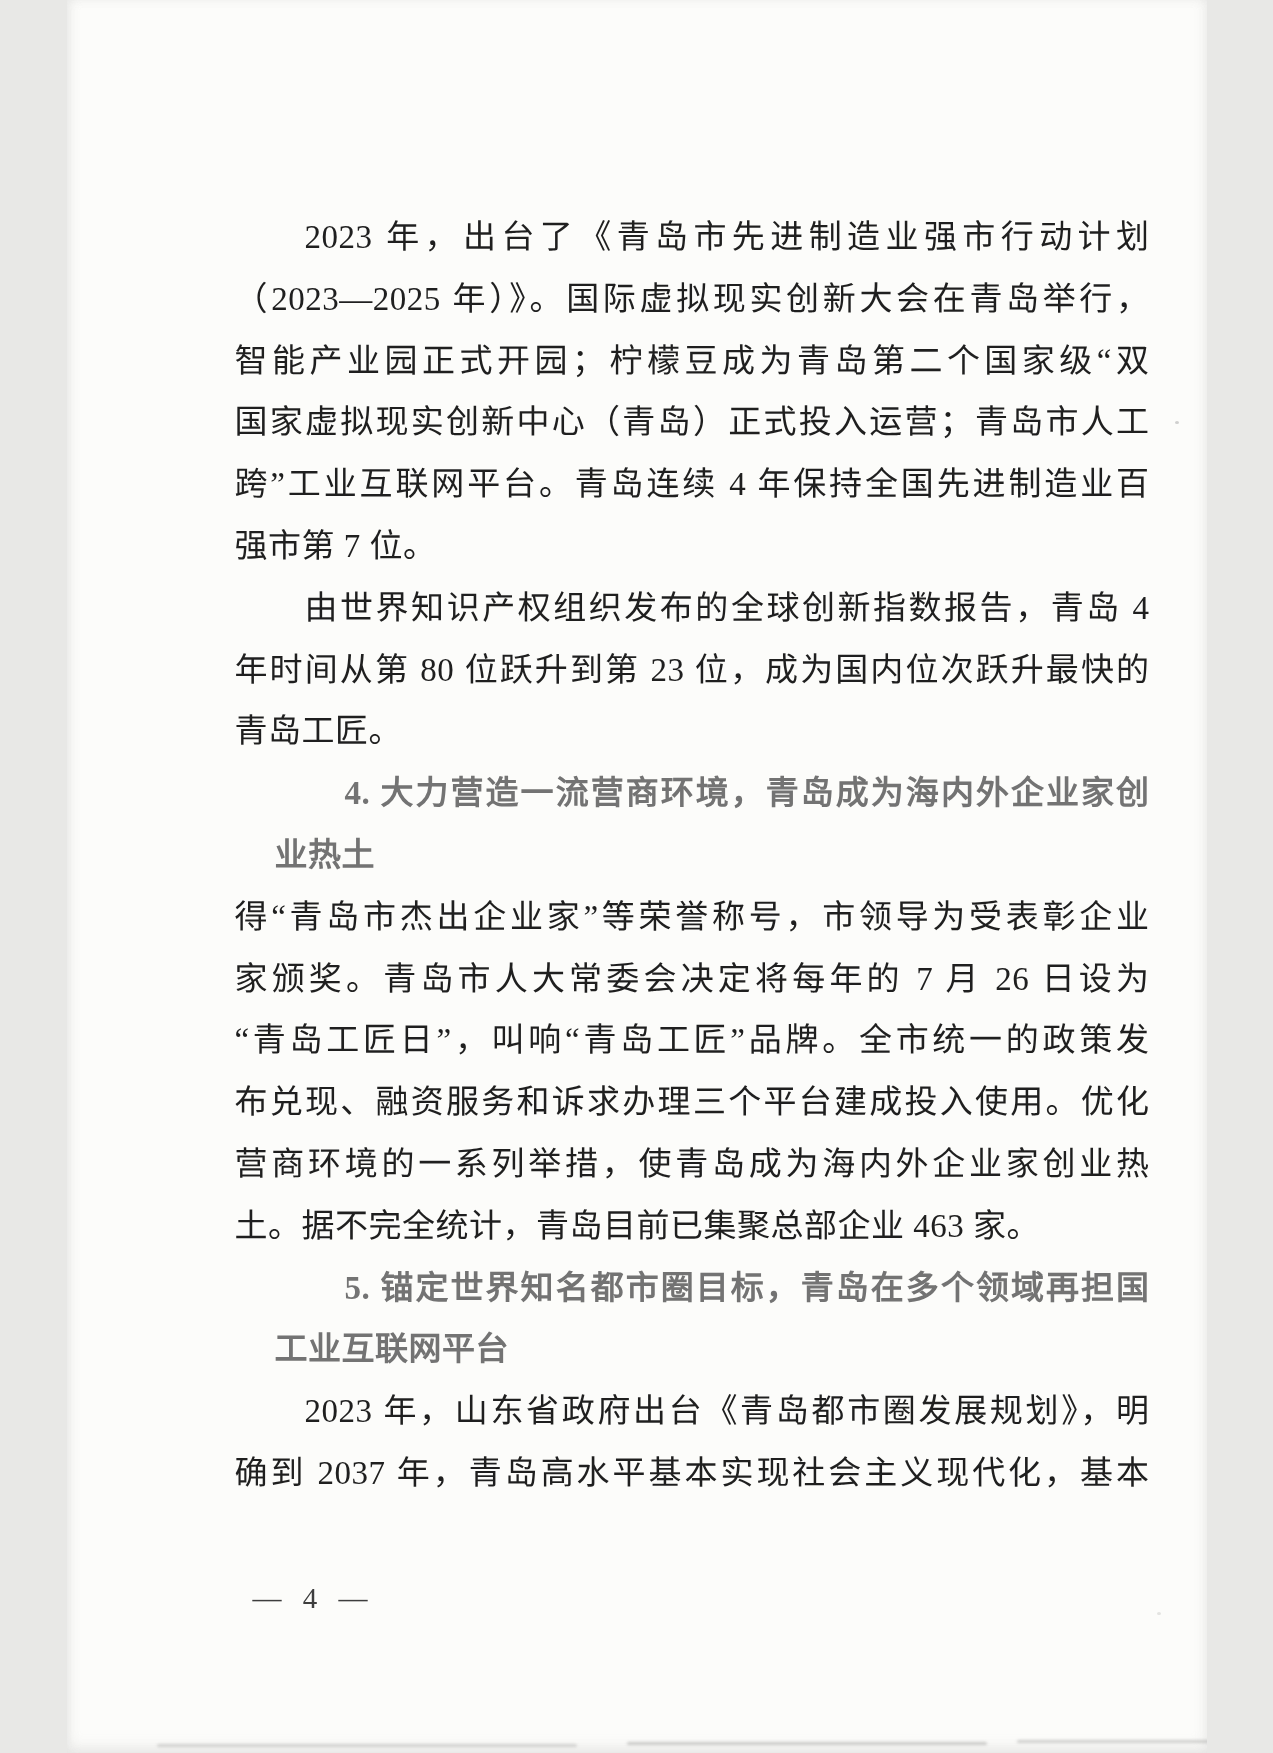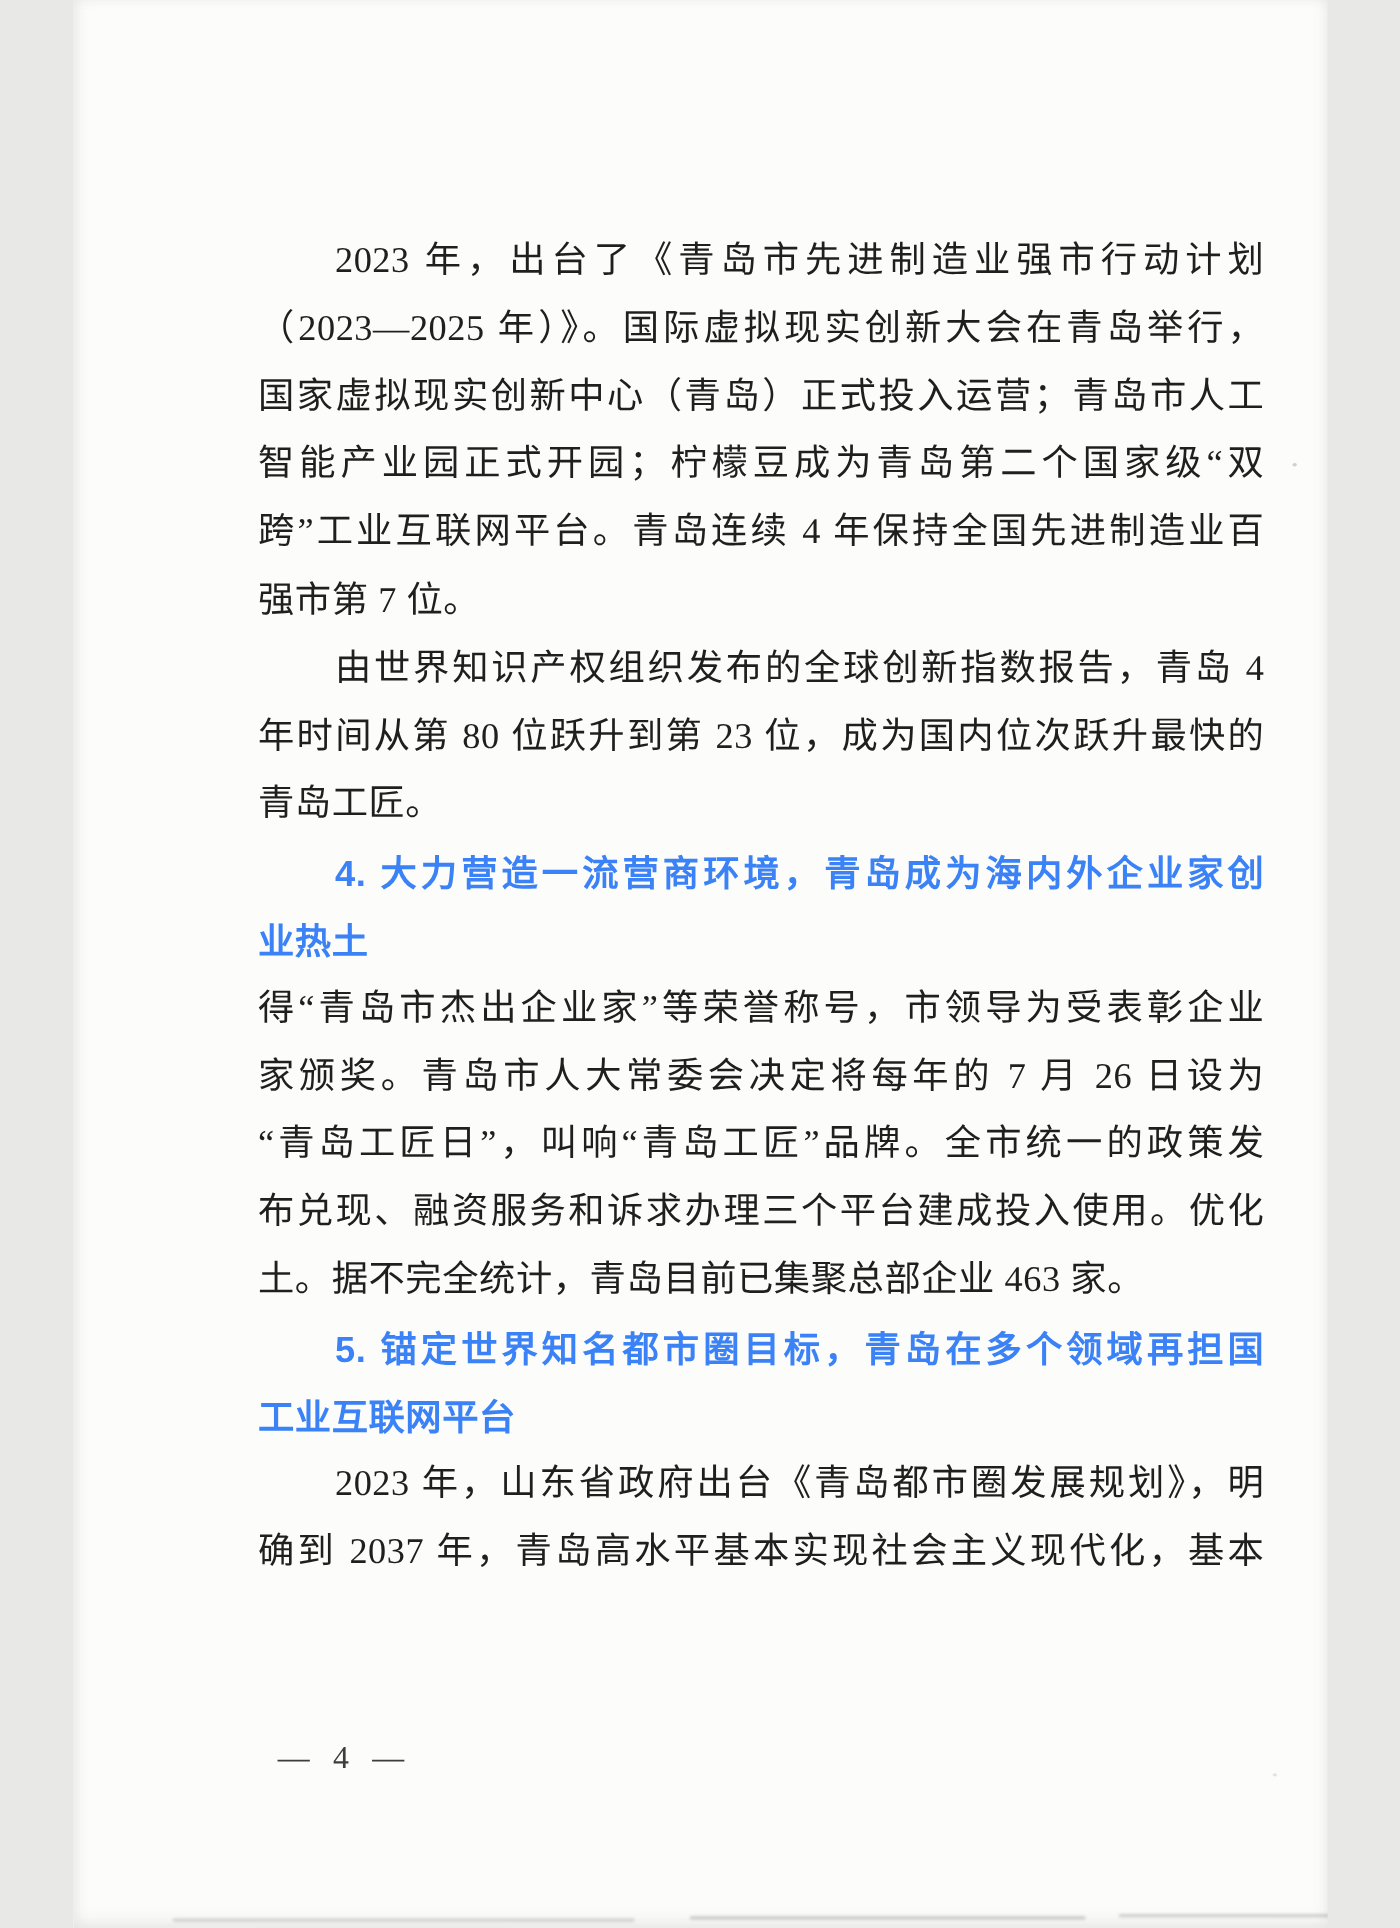--- a/index.html
+++ b/index.html
@@ -44,23 +44,24 @@
   .line.full {
     white-space: normal;
     text-align: justify;
     text-align-last: justify;
     -moz-text-align-last: justify;
   }
   .line.indent {
     text-indent: 70px;
   }
   .line.head {
-    font-family: Liberation Sans, sans-serif;
+    font-family: Liberation Serif, serif;
     font-weight: 700;
-    color: #3b82f6;
+    color: #737373;
+    margin-left: 40px;
   }
   .footer {
     position: absolute;
     left: 186px;
     top: 1582px;
     font-size: 29px;
     letter-spacing: 7px;
     color: #3d3d3d;
     font-family: "Liberation Serif", "DejaVu Serif", serif;
   }
@@ -86,33 +87,34 @@
   .smudge.m3 { left: 950px; top: 1740px; width: 290px; opacity: 0.40; }
 </style>
 </head>
 <body>
 
 <div class="page">
 
   <main class="text-column">
       <div class="line full indent">2023 年，出台了《青岛市先进制造业强市行动计划</div>
       <div class="line full">（2023—2025 年）》。国际虚拟现实创新大会在青岛举行，</div>
+      <div class="line full">智能产业园正式开园；柠檬豆成为青岛第二个国家级“双</div>
       <div class="line full">国家虚拟现实创新中心（青岛）正式投入运营；青岛市人工</div>
-      <div class="line full">智能产业园正式开园；柠檬豆成为青岛第二个国家级“双</div>
       <div class="line full">跨”工业互联网平台。青岛连续 4 年保持全国先进制造业百</div>
       <div class="line">强市第 7 位。</div>
       <div class="line full indent">由世界知识产权组织发布的全球创新指数报告，青岛 4</div>
       <div class="line full">年时间从第 80 位跃升到第 23 位，成为国内位次跃升最快的</div>
       <div class="line">青岛工匠。</div>
       <div class="line full indent head">4. 大力营造一流营商环境，青岛成为海内外企业家创</div>
       <div class="line head">业热土</div>
       <div class="line full">得“青岛市杰出企业家”等荣誉称号，市领导为受表彰企业</div>
       <div class="line full">家颁奖。青岛市人大常委会决定将每年的 7 月 26 日设为</div>
       <div class="line full">“青岛工匠日”，叫响“青岛工匠”品牌。全市统一的政策发</div>
       <div class="line full">布兑现、融资服务和诉求办理三个平台建成投入使用。优化</div>
+      <div class="line full">营商环境的一系列举措，使青岛成为海内外企业家创业热</div>
       <div class="line">土。据不完全统计，青岛目前已集聚总部企业 463 家。</div>
       <div class="line full indent head">5. 锚定世界知名都市圈目标，青岛在多个领域再担国</div>
       <div class="line head">工业互联网平台</div>
       <div class="line full indent">2023 年，山东省政府出台《青岛都市圈发展规划》，明</div>
       <div class="line full">确到 2037 年，青岛高水平基本实现社会主义现代化，基本</div>
     </main>
 
   <div class="footer">— 4 —</div>
 
   <div class="artifact speck s1"></div>

